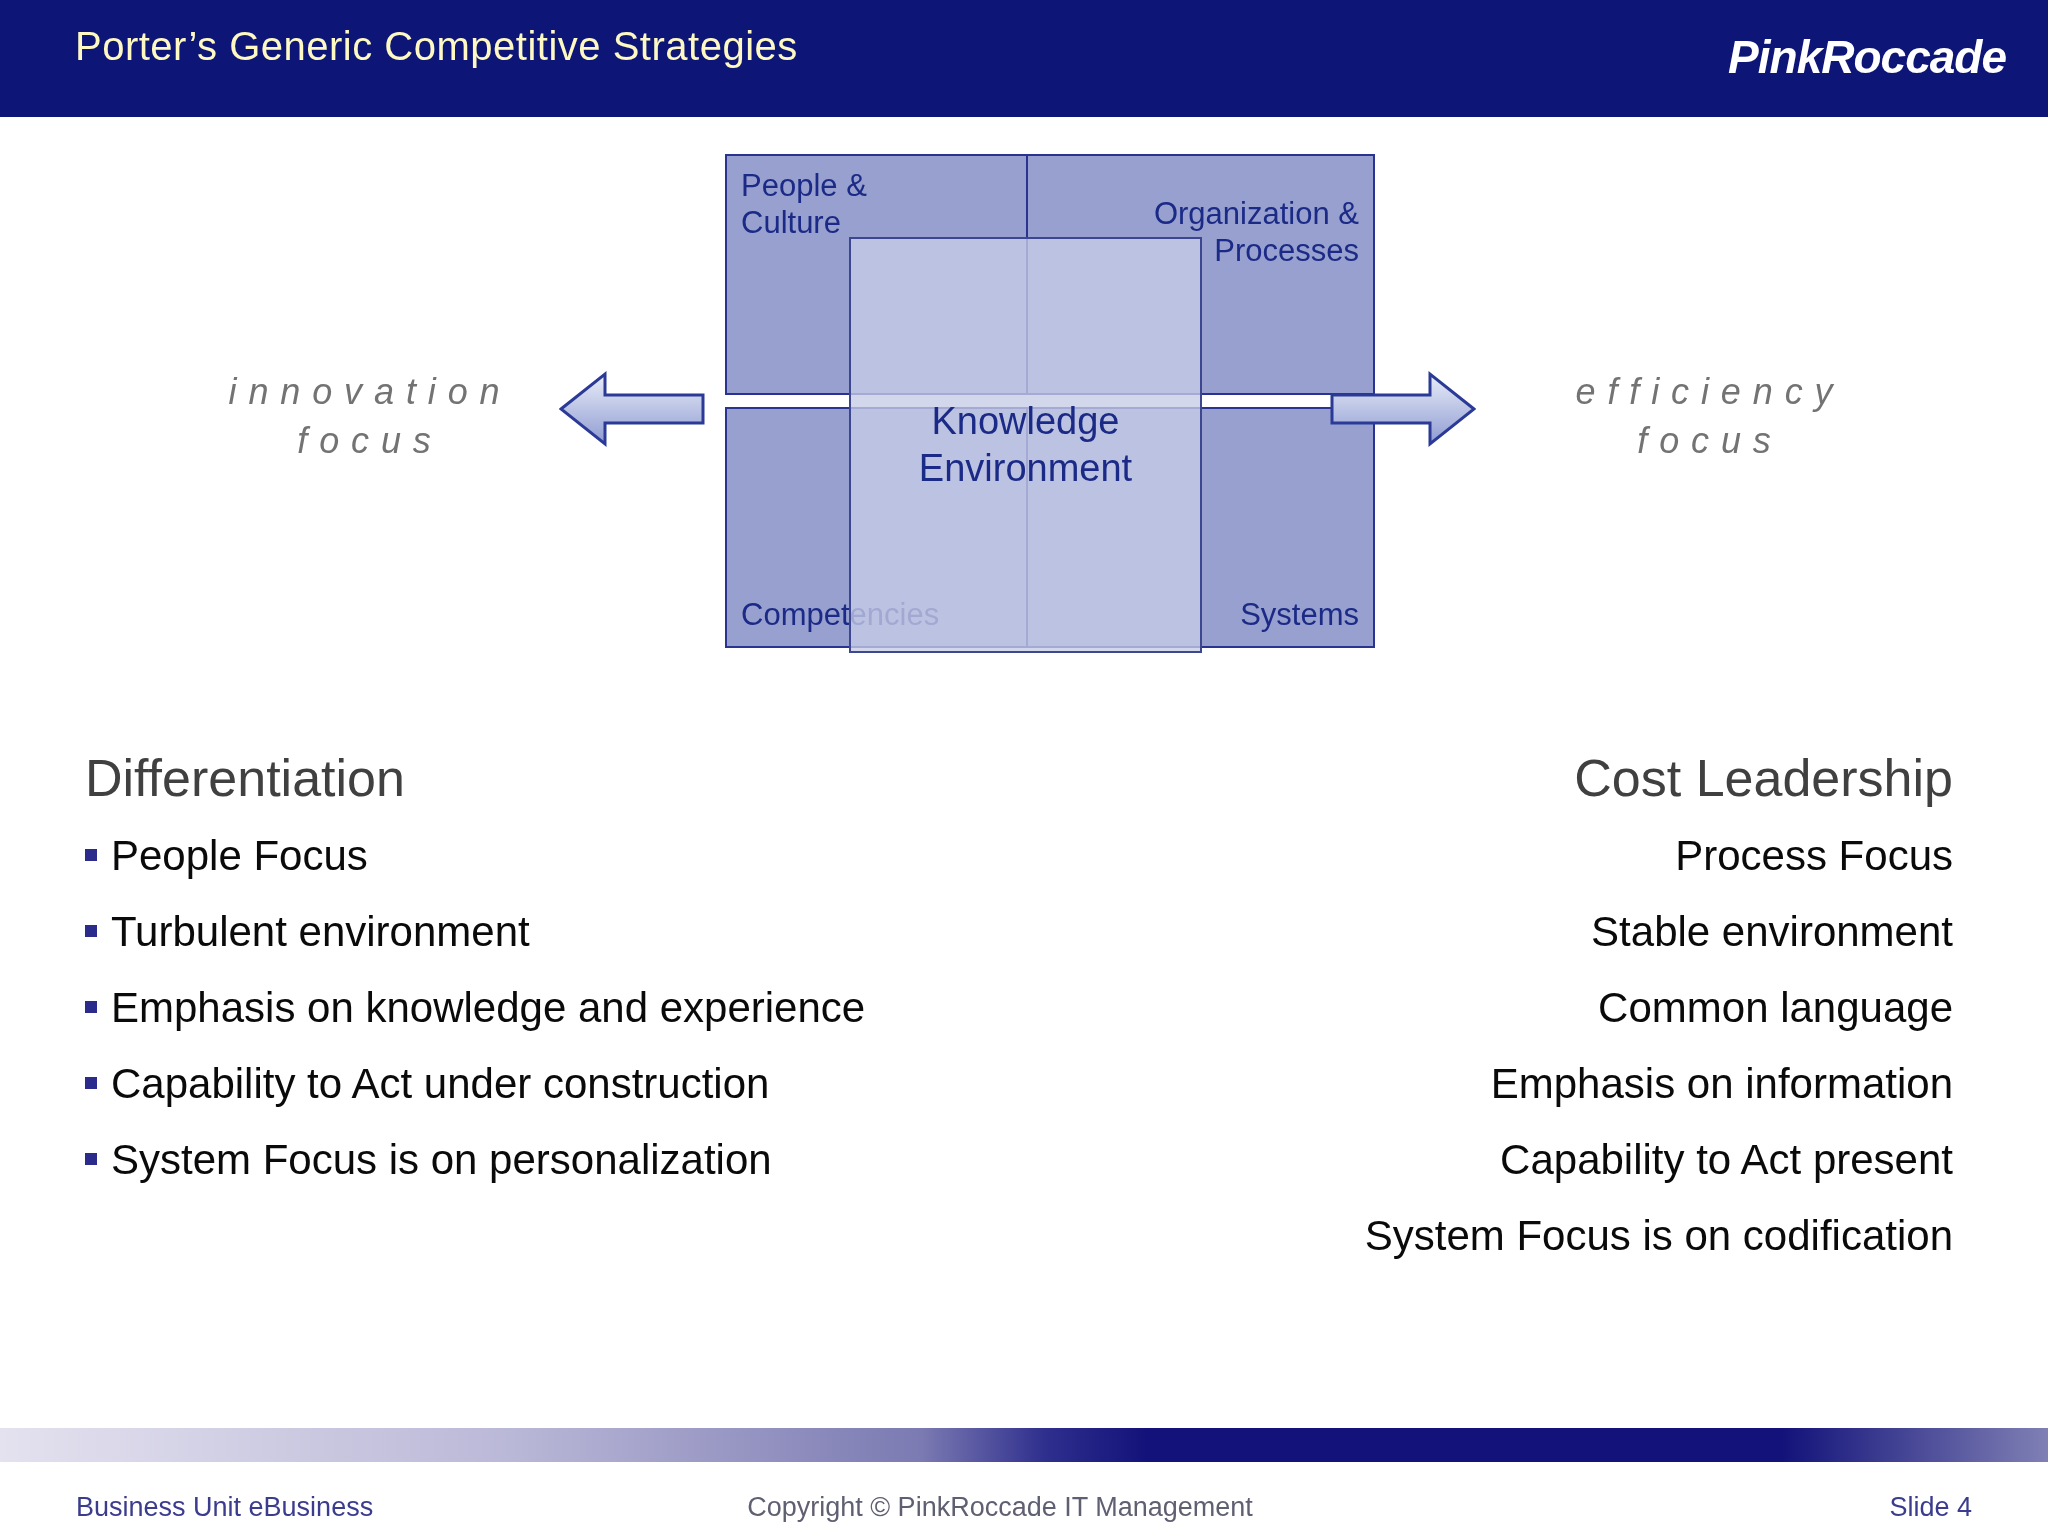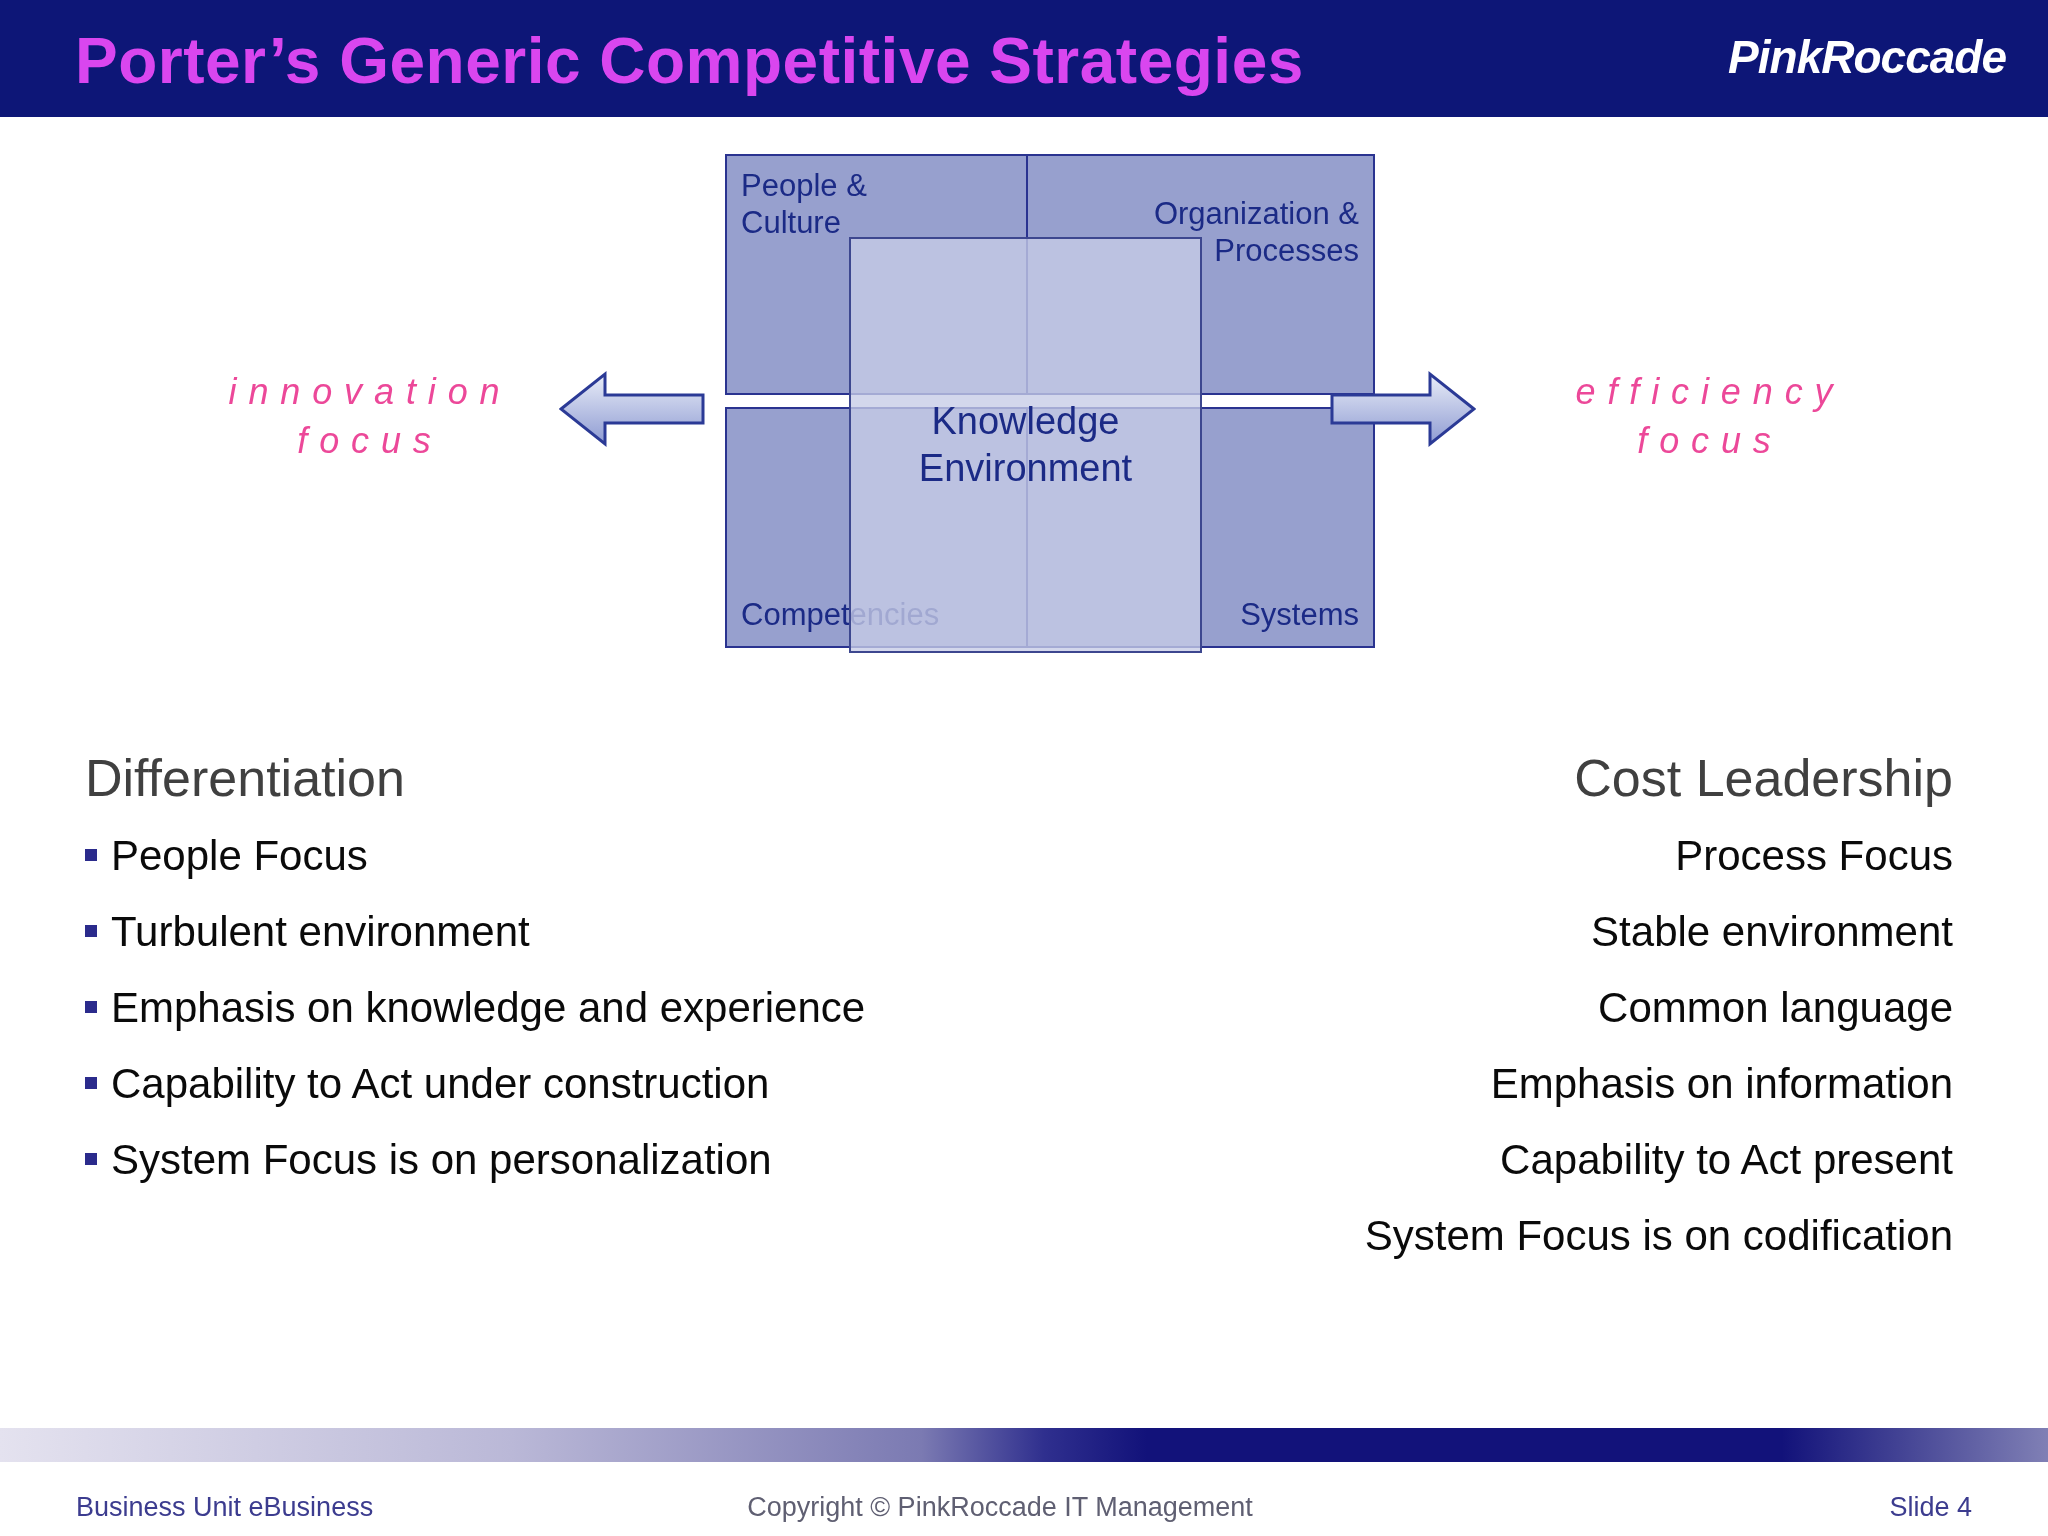--- a/index.html
+++ b/index.html
@@ -9,21 +9,21 @@
     font-family:"Liberation Sans", sans-serif;
   }
 
   
   .header {
     position:absolute; left:0; top:0; width:2048px; height:117px;
     background:#0d1677;
   }
   .slide-title {
     position:absolute; left:75px; top:24px;
-    color:#d946ef; font-size:64px; font-weight:bold; letter-spacing:0.5px;
+    color:#fef9c3; font-size:40px; font-weight:normal; letter-spacing:0.5px;
     white-space:nowrap;
   }
   .logo {
     position:absolute; right:42px; top:30px;
     color:#ffffff; font-size:46px; font-weight:bold; font-style:italic;
     letter-spacing:-1px; white-space:nowrap;
   }
 
   
   .diagram { position:absolute; left:725px; top:154px; width:594px; height:498px; }
@@ -52,21 +52,21 @@
   .center-label {
     color:#1b2a86; font-size:38px; text-align:center; white-space:pre-line;
     line-height:1.25;
   }
 
   
   .arrow { position:absolute; width:146px; height:82px; }
   .arrow-left  { left:559px; top:368px; }
   .arrow-right { left:1330px; top:368px; }
   .arrow-label {
-    position:absolute; color:#ec4899; font-size:36px; font-style:italic;
+    position:absolute; color:#737373; font-size:36px; font-style:italic;
     letter-spacing:0.33em; text-align:center; white-space:pre-line;
     line-height:1.35;
   }
   .label-left  { left:170px;  top:368px; width:400px; }
   .label-right { left:1490px; top:368px; width:440px; }
 
   
   .col-heading {
     position:absolute; top:748px; font-size:52px; color:#404040;
     white-space:nowrap;

